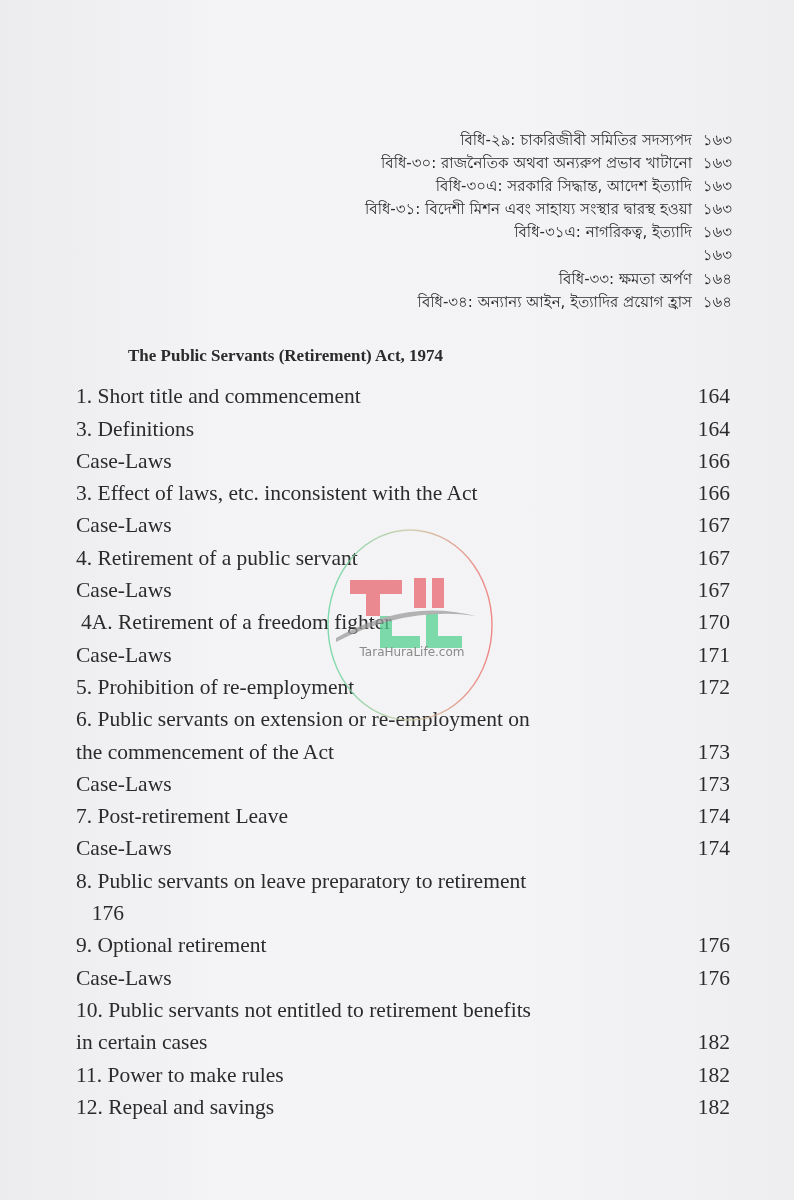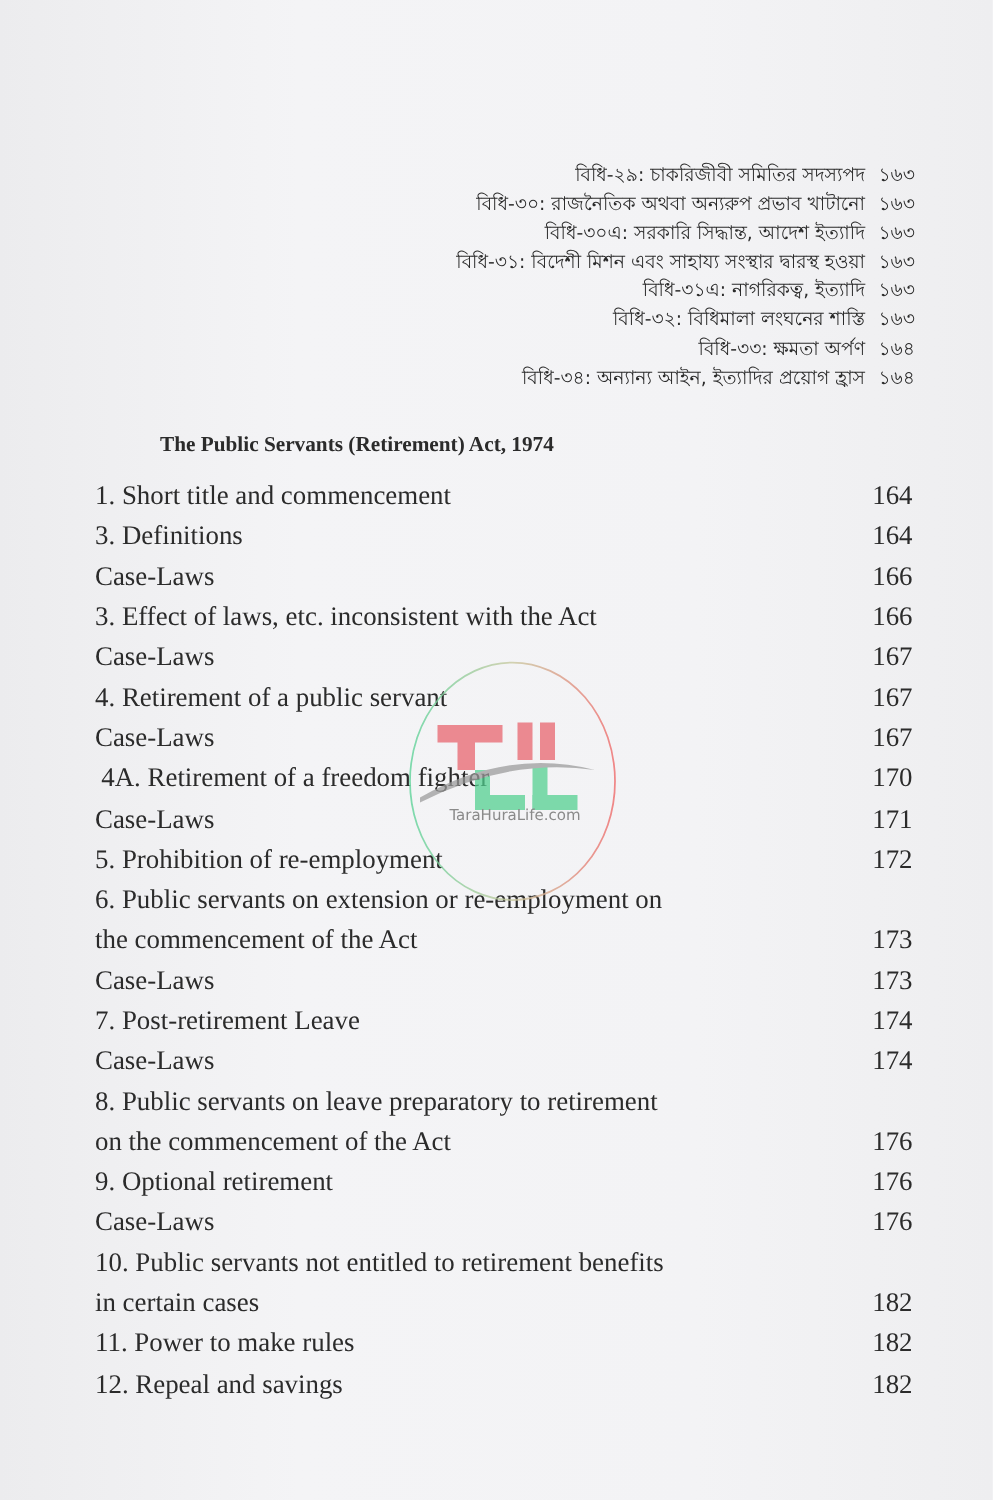--- a/index.html
+++ b/index.html
@@ -25,21 +25,21 @@
     display: flex; justify-content: flex-end; align-items: baseline;
     height: 23.1px; font-family: "DejaVu Sans", sans-serif; font-size: 15px; color: #2a2a2a;
   }
   .bn-row .num { width: 40px; text-align: right; }
   .act-title {
     position: absolute; left: 128px; top: 346px;
     font-family: "Liberation Serif", serif; font-weight: bold; font-size: 17px; color: #2b2b2b;
   }
   .en-list { position: absolute; left: 76px; top: 380px; width: 654px; }
   .en-row {
-    display: flex; justify-content: space-between; align-items: center;
+    display: flex; justify-content: space-between; align-items: flex-end;
     height: 32.3px; font-size: 21.5px; color: #2b2b2b; line-height: 32px;
   }
   .en-row .num { width: 48px; text-align: right; }
   .en-row.indent .label { padding-left: 5px; }
   .watermark {
     position: absolute; left: 326px; top: 528px; width: 168px; height: 194px;
     pointer-events: none;
   }
 </style>
 </head>
@@ -63,21 +63,20 @@
       </div>
     <div class="bn-row">
         <span>বিধি-৩১: বিদেশী মিশন এবং সাহায্য সংস্থার দ্বারস্থ হওয়া</span>
         <span class="num">১৬৩</span>
       </div>
     <div class="bn-row">
         <span>বিধি-৩১এ: নাগরিকত্ব, ইত্যাদি</span>
         <span class="num">১৬৩</span>
       </div>
     <div class="bn-row">
-        <span>বিধি-৩২: বিধিমালা লংঘনের শাস্তি</span>
         <span class="num">১৬৩</span>
       </div>
     <div class="bn-row">
         <span>বিধি-৩৩: ক্ষমতা অর্পণ</span>
         <span class="num">১৬৪</span>
       </div>
     <div class="bn-row">
         <span>বিধি-৩৪: অন্যান্য আইন, ইত্যাদির প্রয়োগ হ্রাস</span>
         <span class="num">১৬৪</span>
       </div>
@@ -144,21 +143,20 @@
       </div>
     <div class="en-row">
         <span class="label">Case-Laws</span>
         <span class="num">174</span>
       </div>
     <div class="en-row">
         <span class="label">8. Public servants on leave preparatory to retirement</span>
         <span class="num"></span>
       </div>
     <div class="en-row">
-        <span class="label">on the commencement of the Act</span>
         <span class="num">176</span>
       </div>
     <div class="en-row">
         <span class="label">9. Optional retirement</span>
         <span class="num">176</span>
       </div>
     <div class="en-row">
         <span class="label">Case-Laws</span>
         <span class="num">176</span>
       </div>

